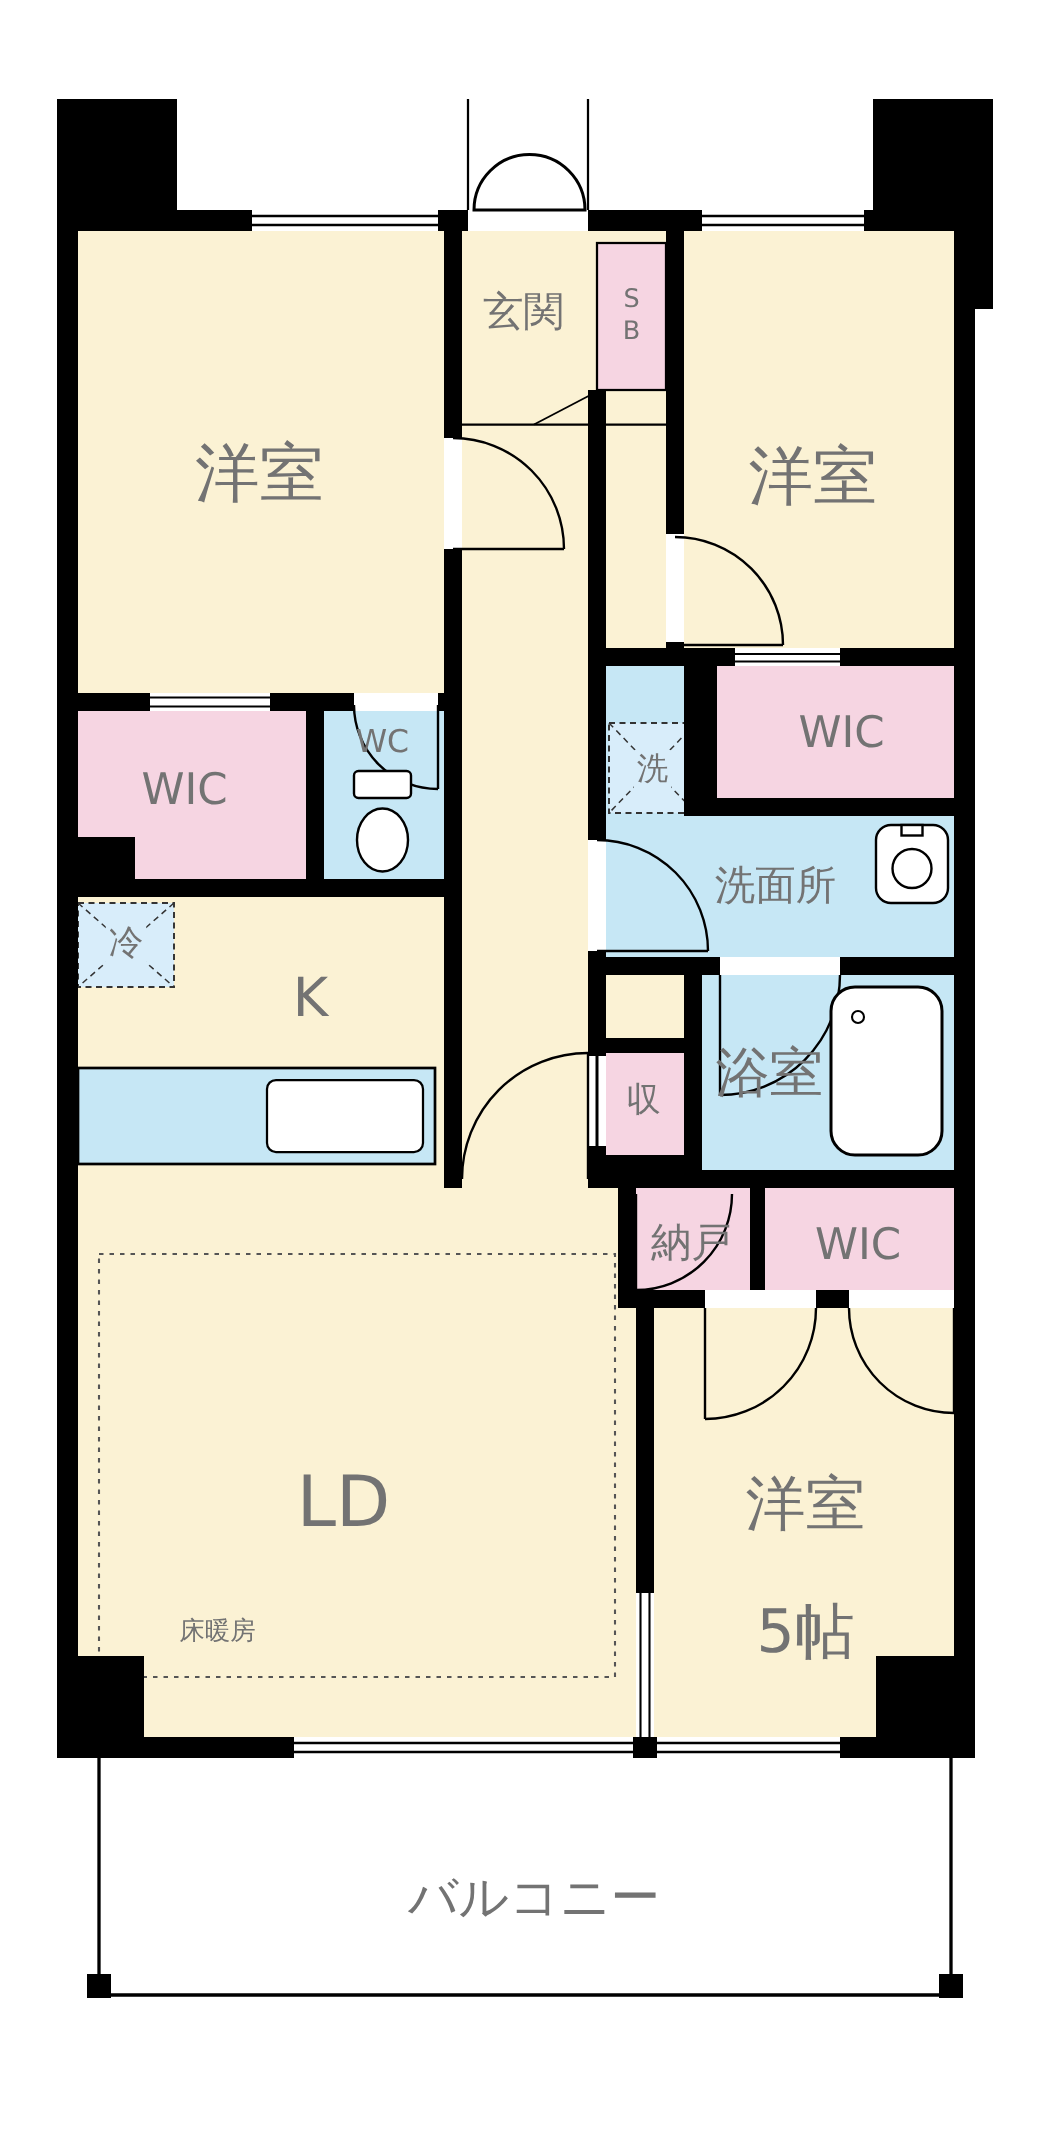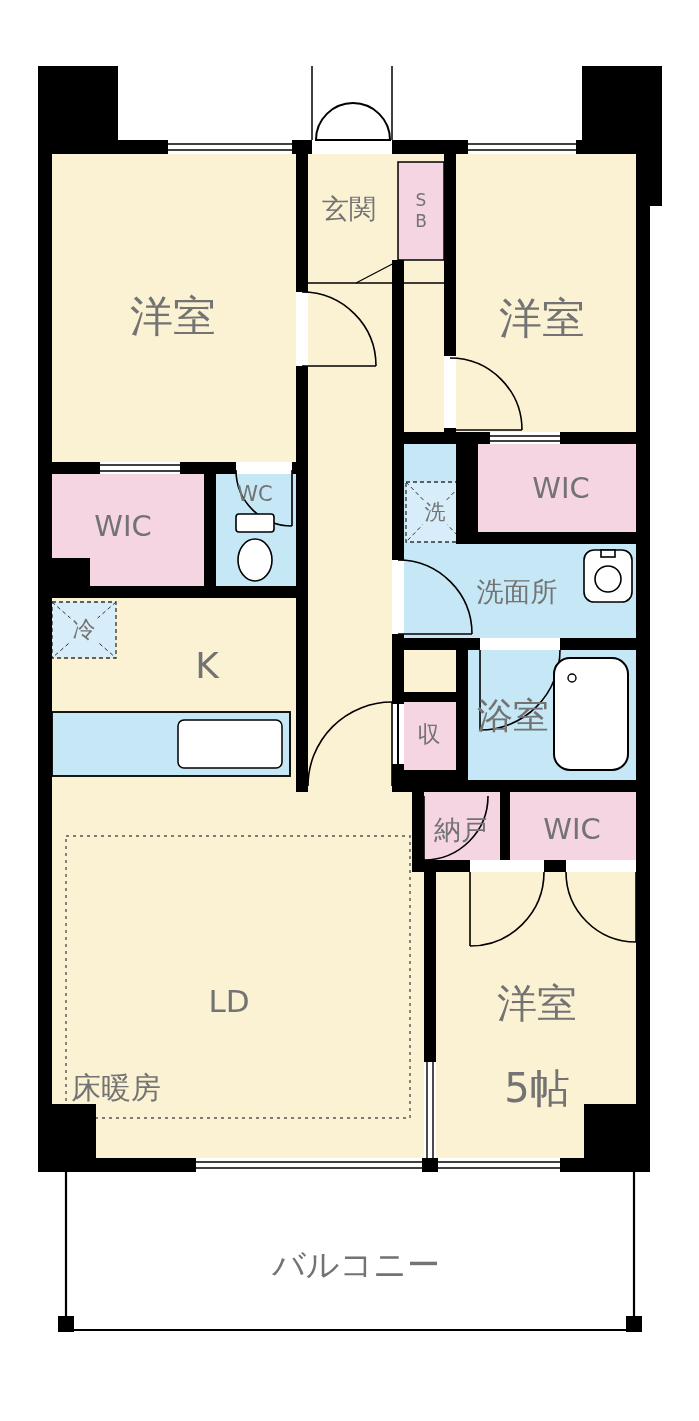--- a/index.html
+++ b/index.html
@@ -195,23 +195,23 @@
 <div class="lbl" style="left:561px;top:489px;font-size:29px;">WIC</div>
 <div class="lbl" style="left:489px;top:592px;font-size:27px;margin-left:28px;">洗面所</div>
 <div class="lbl chip" style="left:84px;top:629px;font-size:23px;background:#D8EDFA;">冷</div>
 <div class="lbl" style="left:207px;top:648px;font-size:36px;">
   <span>K</span>
 </div>
 <div class="lbl" style="left:429px;top:734px;font-size:23px;">収</div>
 <div class="lbl" style="left:513px;top:716px;font-size:36px;">浴室</div>
 <div class="lbl" style="left:461px;top:830px;font-size:27px;">納戸</div>
 <div class="lbl" style="left:572px;top:830px;font-size:29px;">WIC</div>
-<div class="lbl" style="left:229px;top:984px;font-size:31px;">
+<div class="lbl" style="left:229px;top:984px;font-size:47px;">
   <span>LD</span>
 </div>
-<div class="lbl" style="left:116px;top:1088px;font-size:30px;">床暖房</div>
+<div class="lbl" style="left:145px;top:1088px;font-size:17px;">床暖房</div>
 <div class="lbl" style="left:537px;top:1028px;font-size:40px;">
   <span>洋室</span>
       <span>5帖</span>
 </div>
 <div class="lbl" style="left:356px;top:1265px;font-size:33px;">バルコニー</div>
 
 </div>
 
 </body></html>

